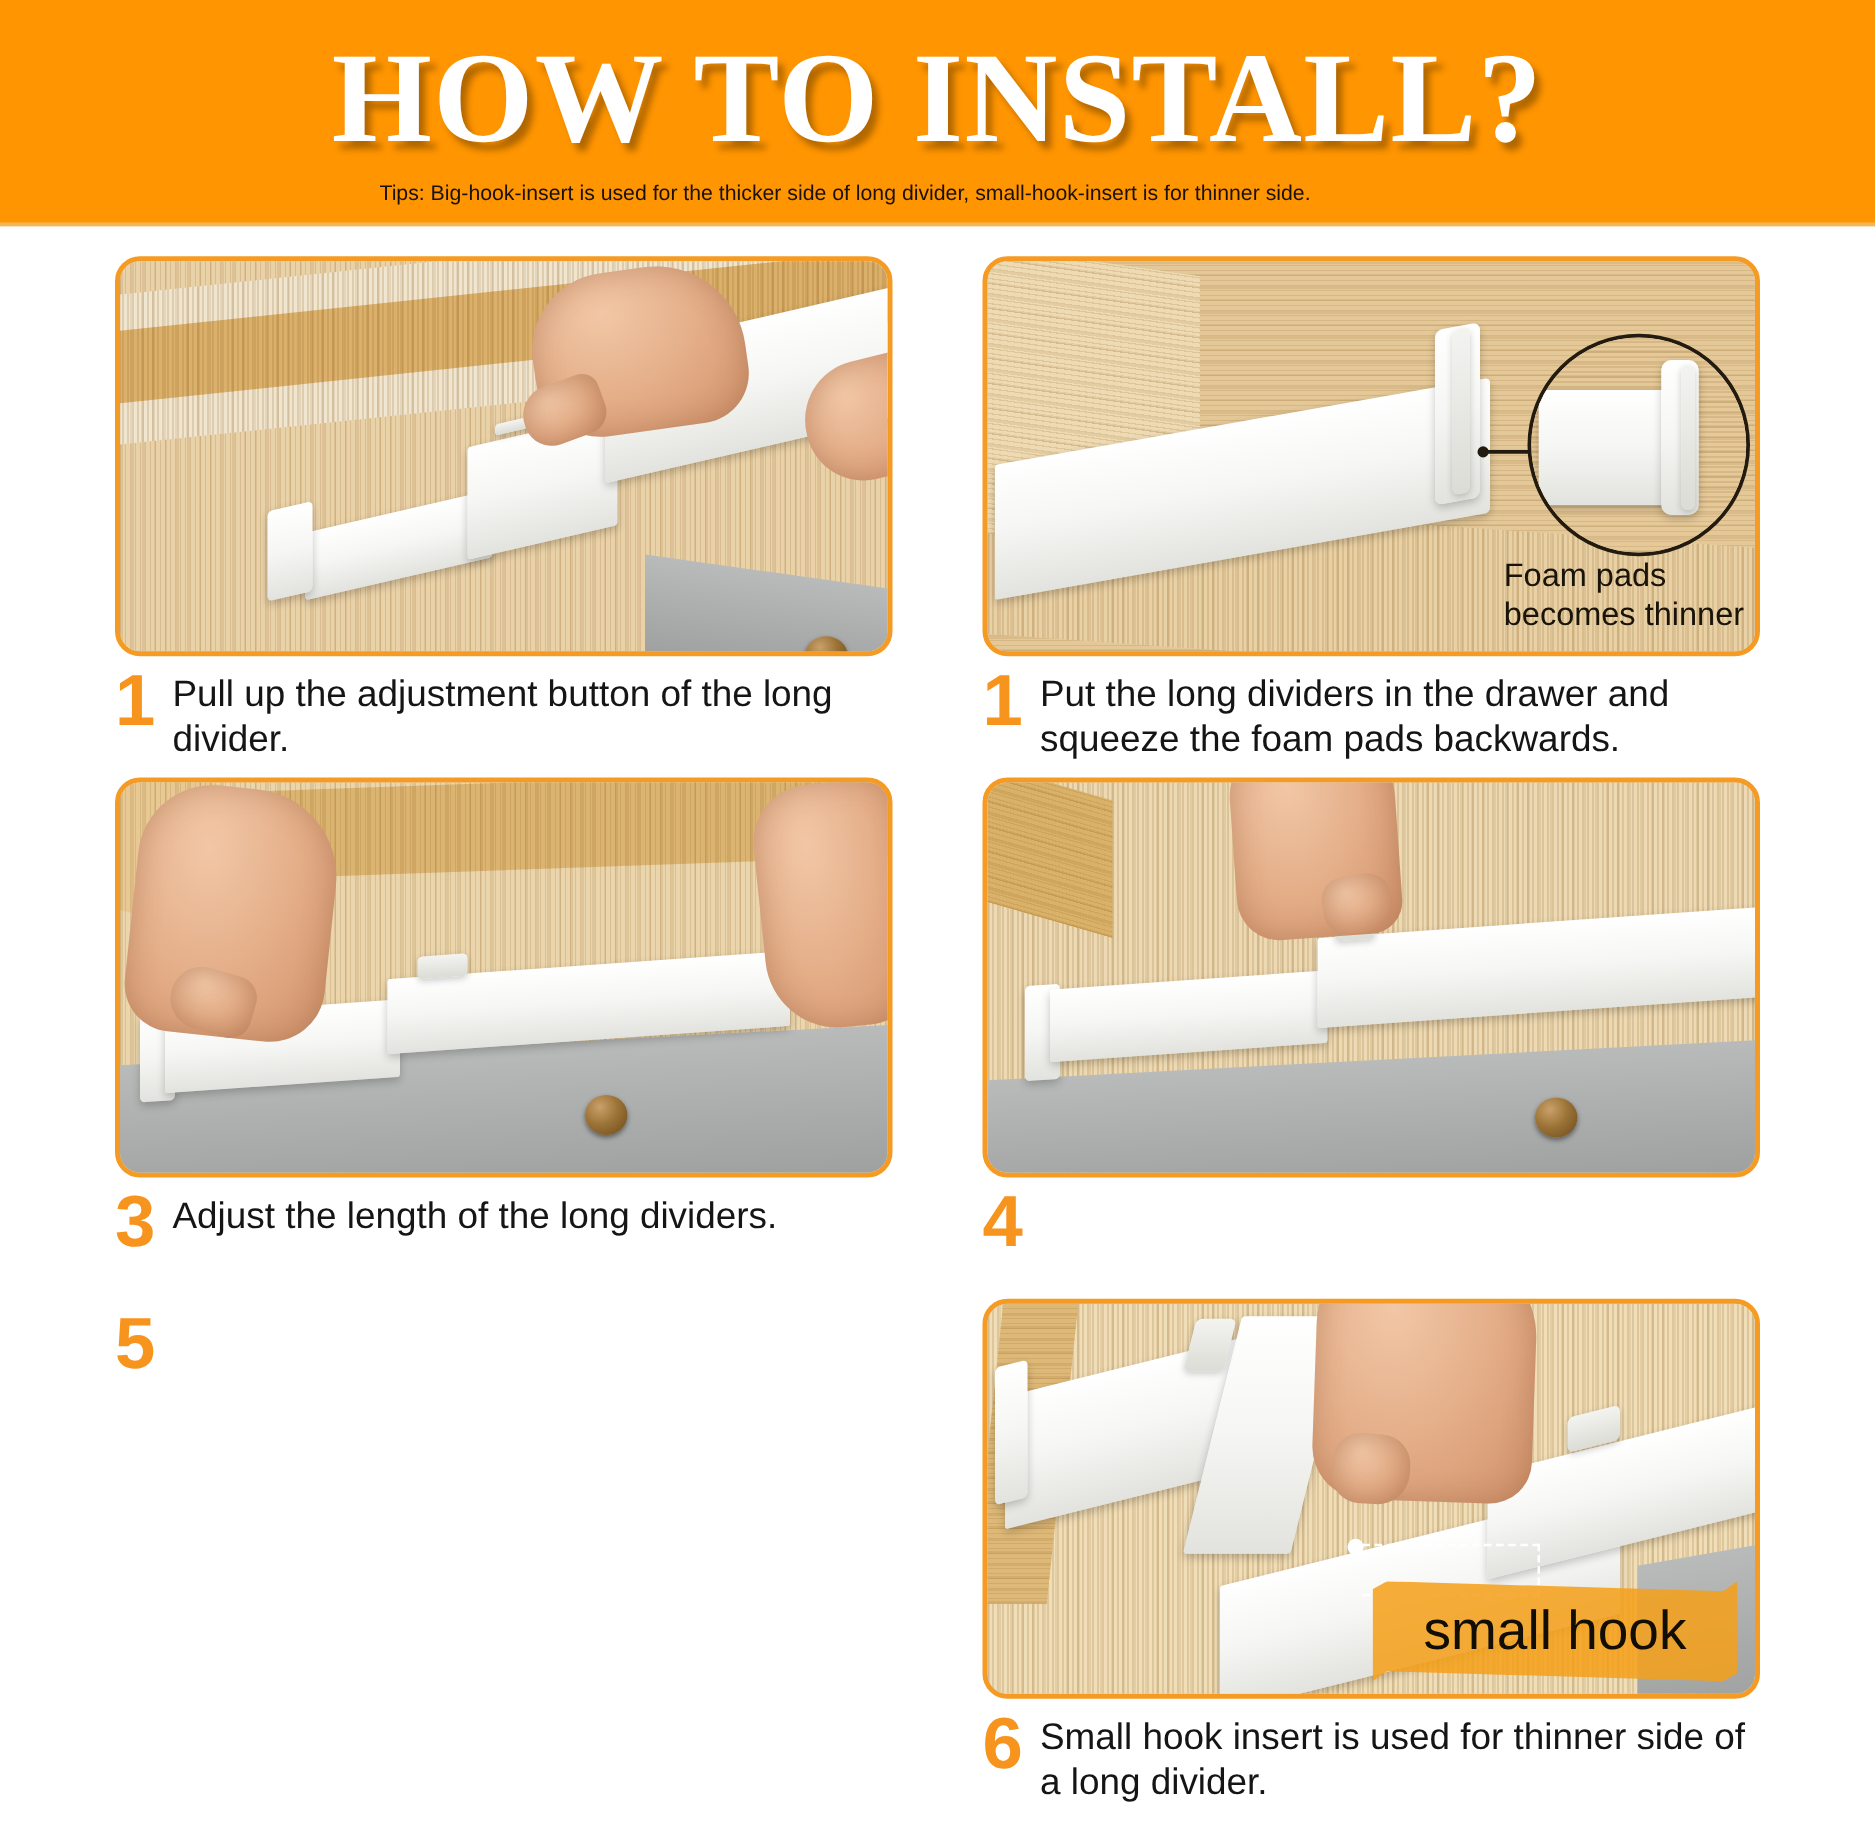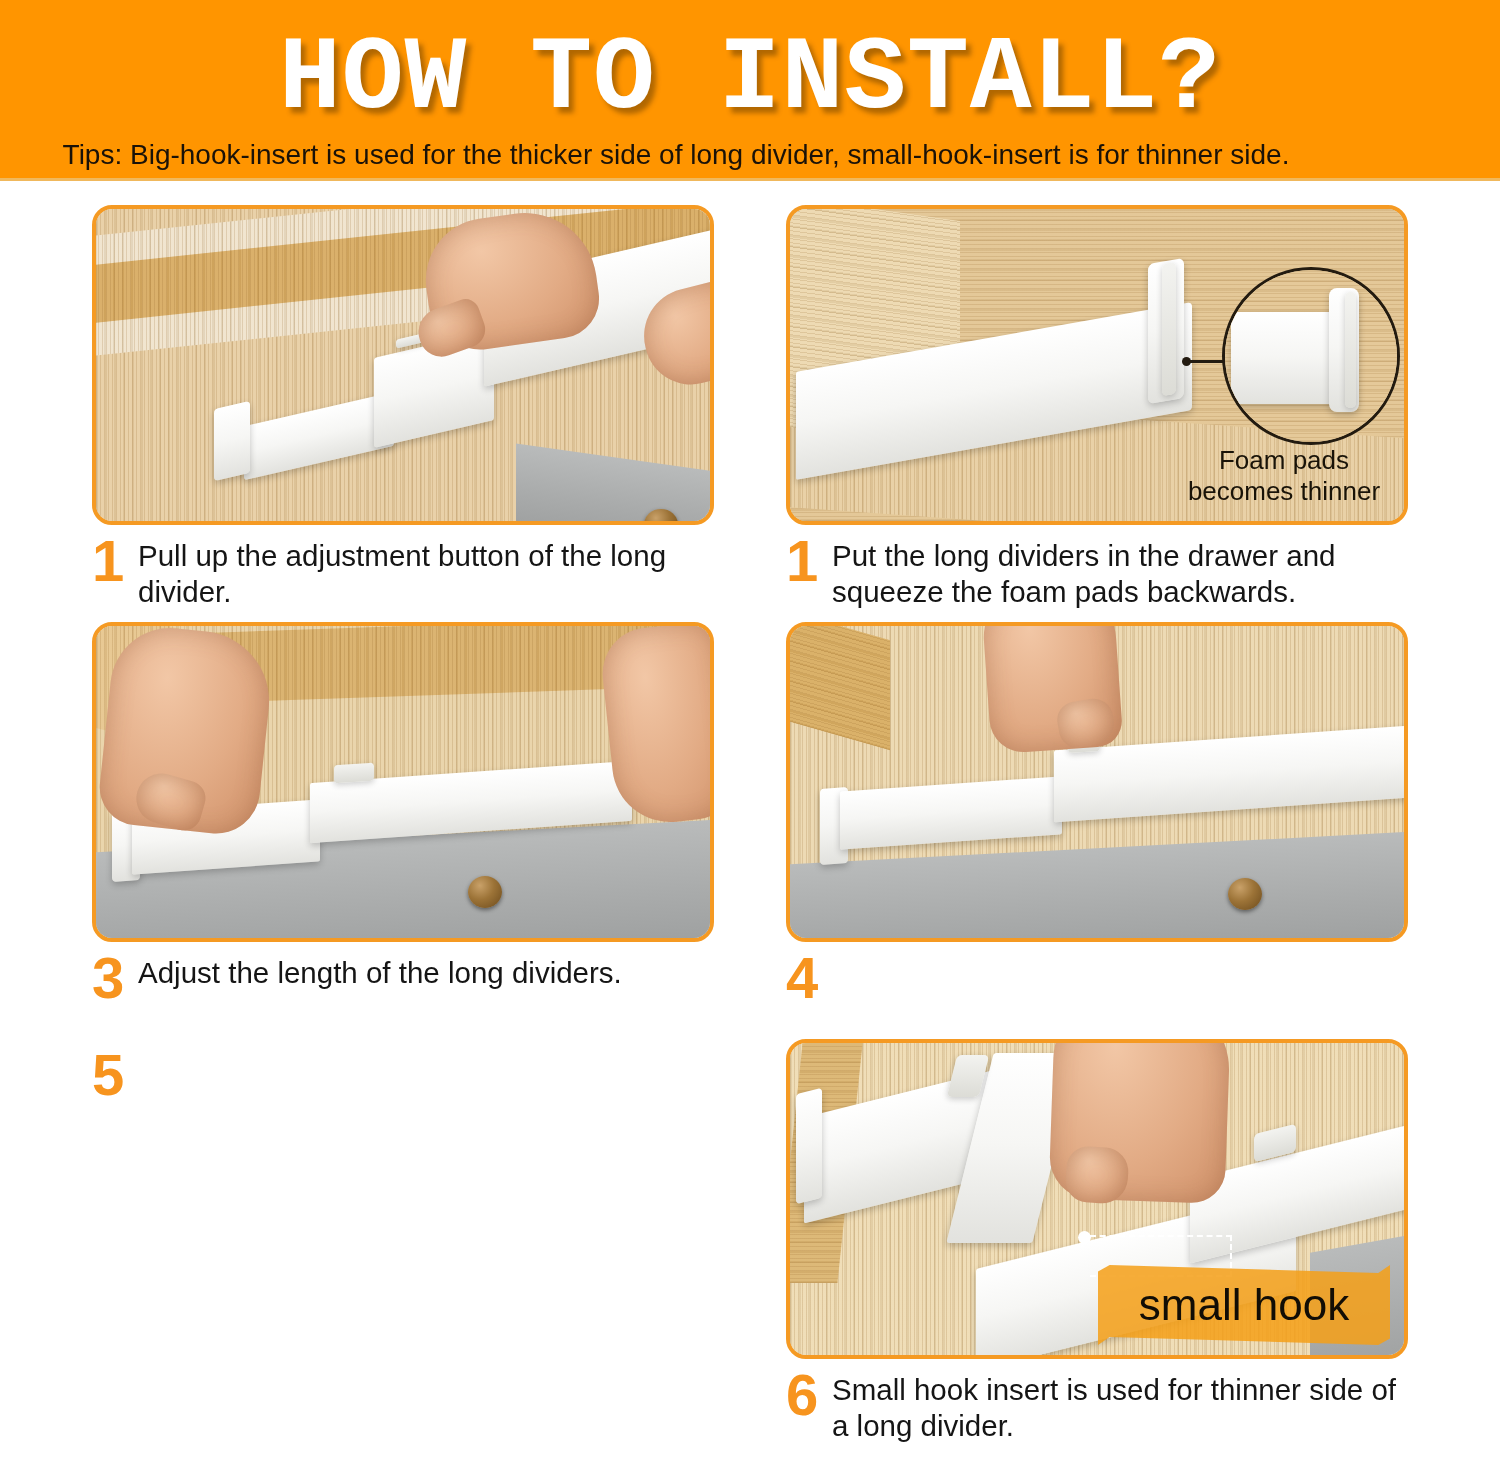--- a/index.html
+++ b/index.html
@@ -23,36 +23,36 @@
     position: relative;
     box-sizing: border-box;
     overflow: hidden;
   }
   .header-title {
     position: absolute;
     top: 28px;
     left: 0;
     width: 1500px;
     text-align: center;
-    font-family: Liberation Mono, monospace;
+    font-family: Liberation Serif, serif;
     font-weight: bold;
     font-size: 103px;
     line-height: 103px;
     letter-spacing: 1px;
     color: #ffffff;
     text-shadow: 5px 6px 5px rgba(70,40,0,0.42);
     white-space: nowrap;
   }
   .header-tip {
     position: absolute;
     top: 140px;
     left: 0;
     width: 1352px;
     text-align: center;
-    font-size: 28px;
+    font-size: 17px;
     line-height: 30px;
     color: #1a1208;
     white-space: nowrap;
     font-family: "Liberation Sans", sans-serif;
   }
   .header-underline {
     position: absolute;
     left: 0;
     top: 178px;
     width: 1500px;
@@ -159,26 +159,27 @@
     background: #231b10;
   }
   .callout-dot {
     position: absolute;
     width: 9px; height: 9px;
     border-radius: 50%;
     background: #231b10;
   }
   .foam-label {
     position: absolute;
-    text-align: center;
+    text-align: left;
     color: #191308;
     font-size: 26px;
     line-height: 31px;
     font-family: "Liberation Sans", sans-serif;
     white-space: nowrap;
+    padding-left: 47px;
   }
 
   
   .hook-dash {
     position: absolute;
     border: 2px dashed #ffffff;
     border-left: none;
   }
 
   

